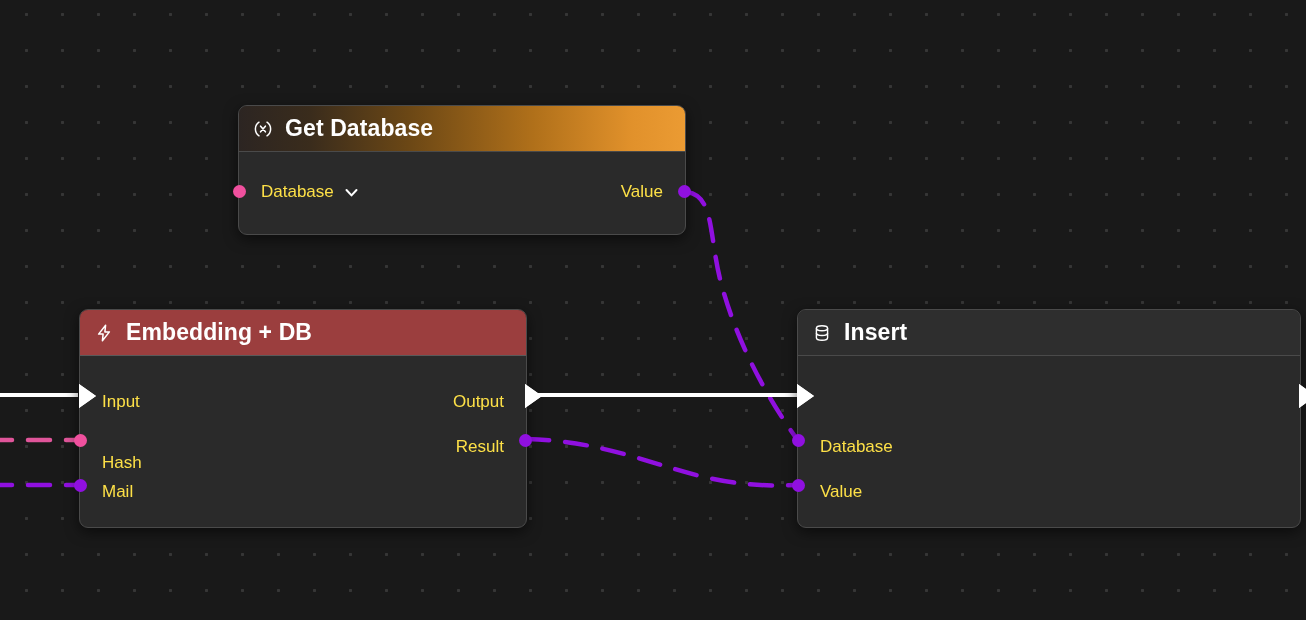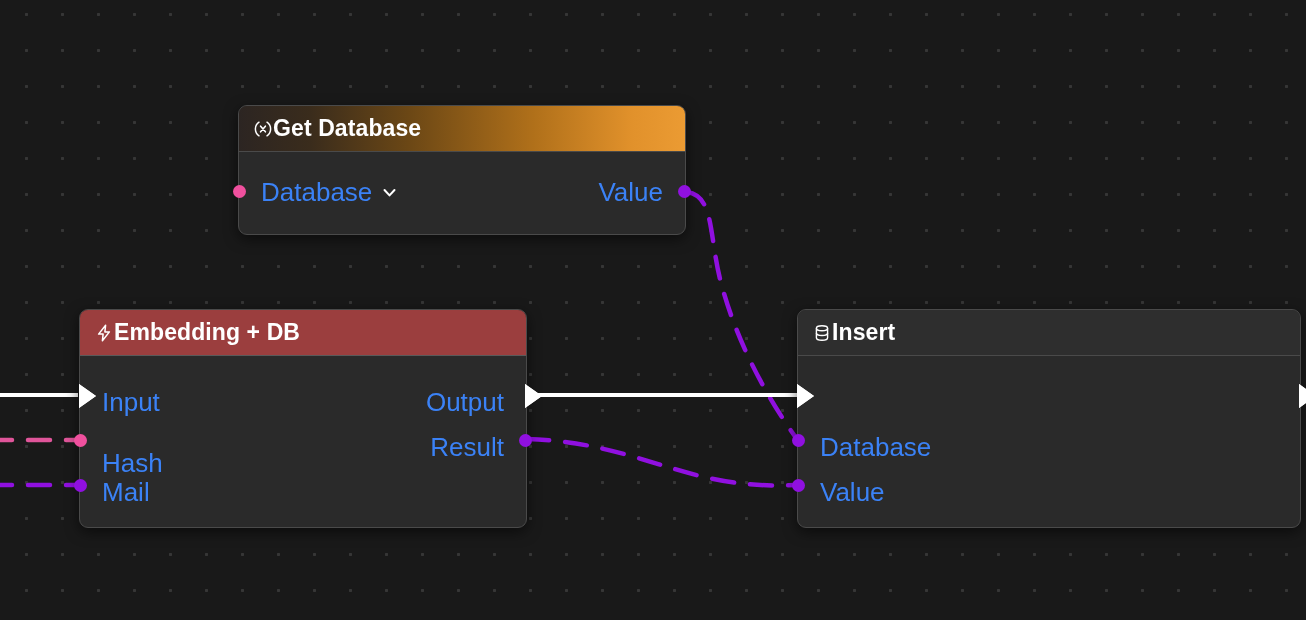--- a/index.html
+++ b/index.html
@@ -36,21 +36,21 @@
     box-sizing: border-box;
     border: 1px solid #4a4a4a;
     background: #2a2a2a;
     box-shadow: 0 4px 14px rgba(0,0,0,.55);
     z-index: 5;
   }
   .node-header {
     height: 46px;
     display: flex;
     align-items: center;
-    gap: 0;
+    gap: 12px;
     padding: 0 14px;
     border-top-left-radius: 8px;
     border-top-right-radius: 8px;
     border-bottom: 1px solid #4a4a4a;
     box-sizing: border-box;
   }
   .node-title {
     color: #ffffff;
     font-size: 23px;
     font-weight: bold;
@@ -71,22 +71,22 @@
 
   
   .port-row {
     position: absolute;
     display: flex;
     align-items: center;
     height: 30px;
     white-space: nowrap;
   }
   .port-label {
-    color: #3b82f6;
-    font-size: 26px;
+    color: #fde047;
+    font-size: 17px;
     line-height: 30px;
   }
   .port-row.in   { left: 22px; }
   .port-row.out  { right: 22px; }
 
   
   .pin {
     position: absolute;
     width: 13px;
     height: 13px;

